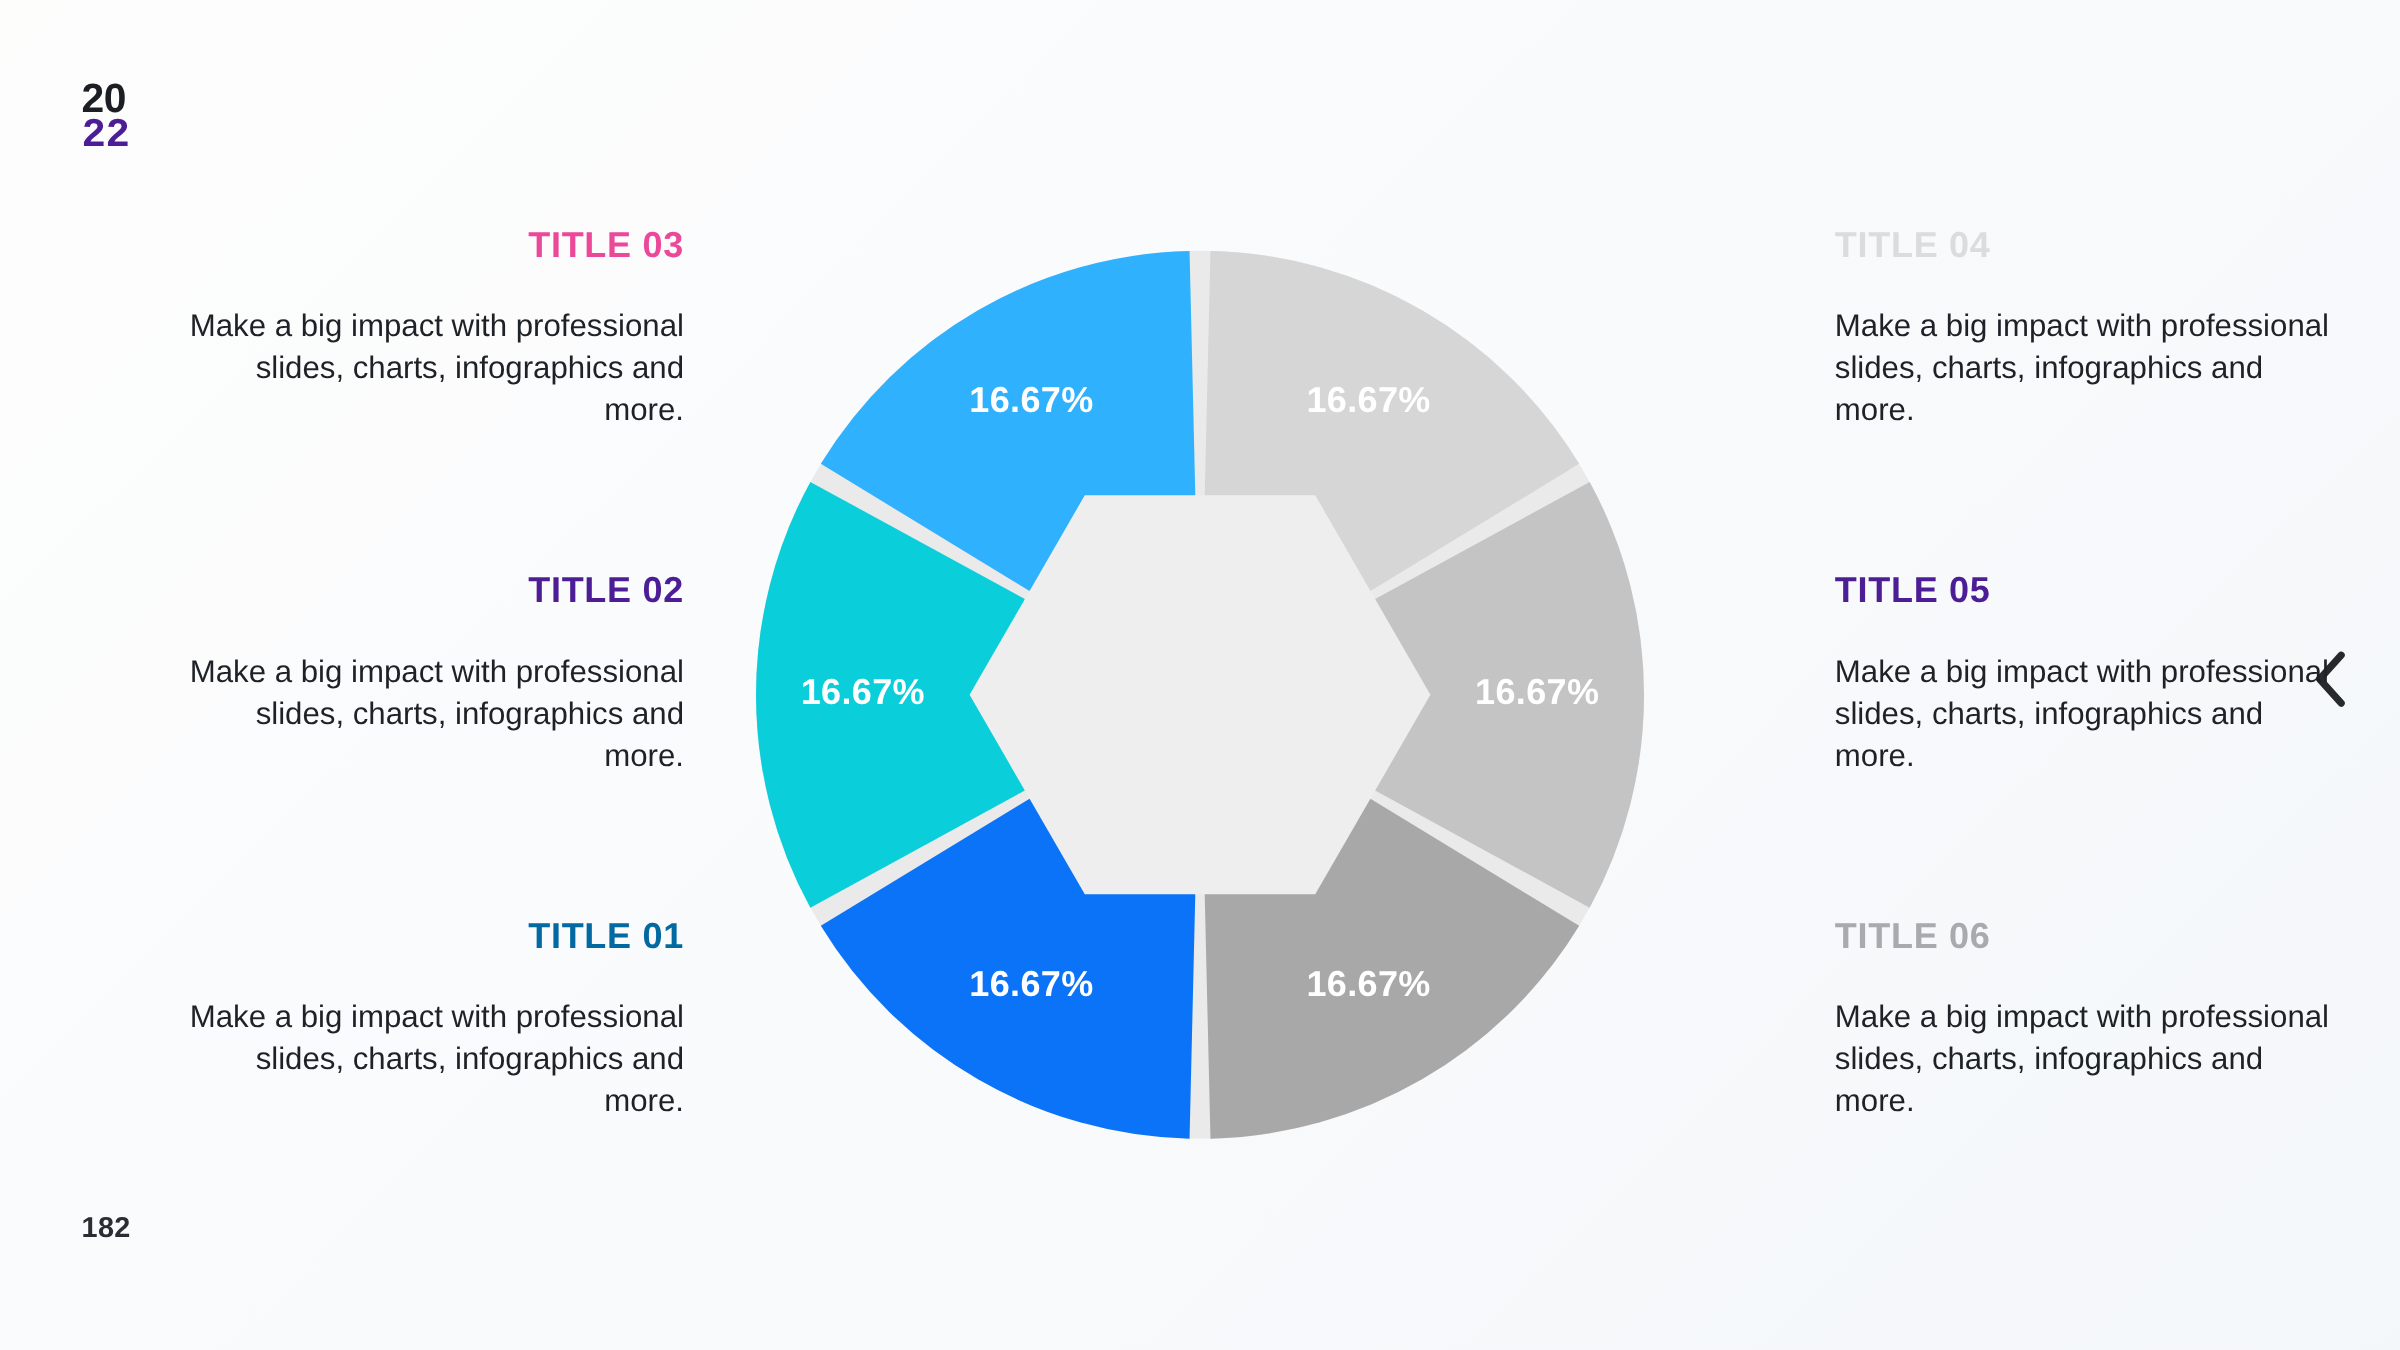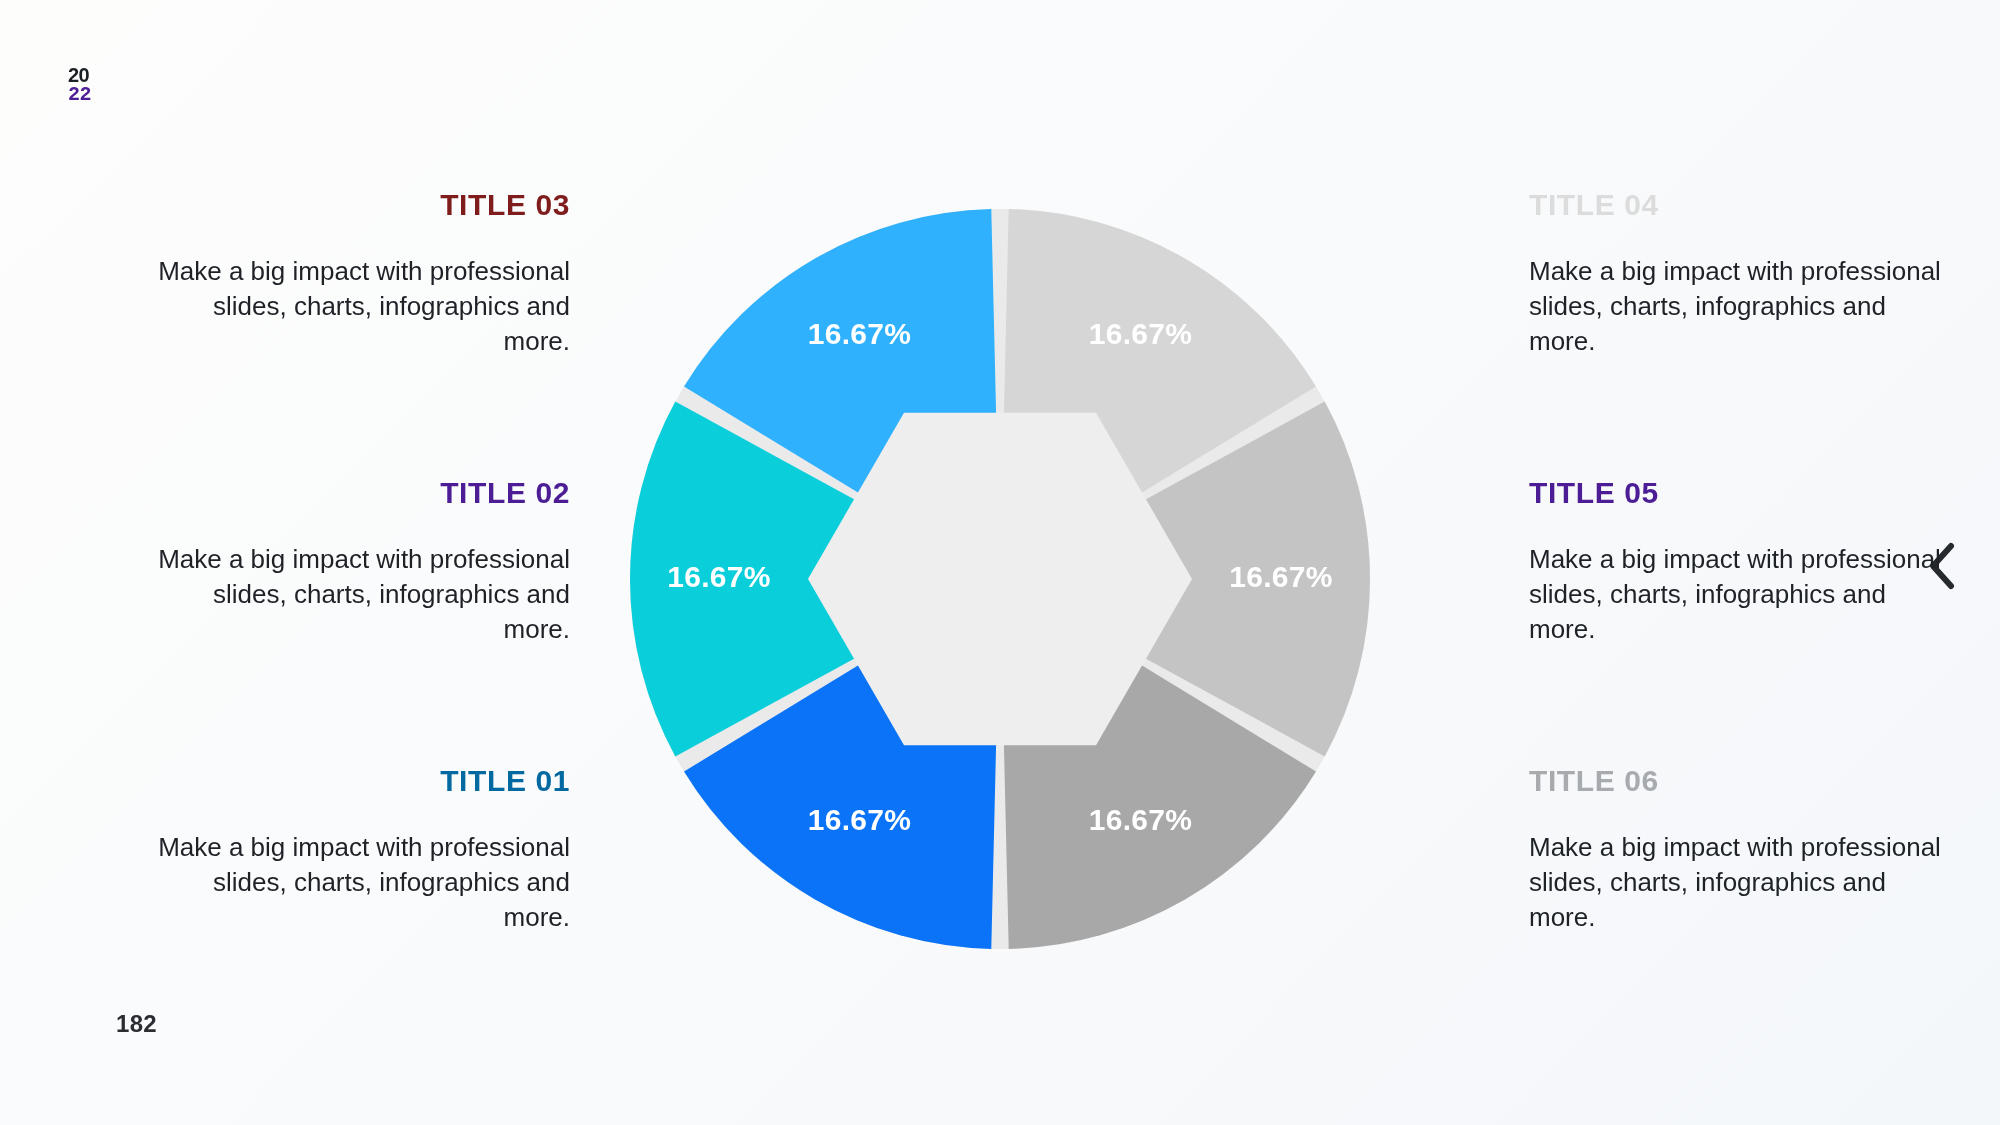--- a/index.html
+++ b/index.html
@@ -9,32 +9,31 @@
     font-family:"Liberation Sans", sans-serif;
   }
   body {
     background:linear-gradient(135deg,#fdfdfc 0%,#fafbfc 35%,#f4f7fa 100%);
     position:relative;
   }
 
   
   #year-stamp {
     position:absolute; left:68px; top:66px;
-    font-size:20px; font-weight:700; line-height:0.95;
+    font-size:34px; font-weight:700; line-height:0.95;
     letter-spacing:-0.5px;
   }
   #year-top { color:#1b1f24; display:block; }
   #year-bottom { color:#4c1d95; display:block;font-family:Liberation Mono, monospace; }
 
   
   #page-number {
     position:absolute; left:68px; top:1010px;
     font-size:24px; font-weight:700; color:#2a2e33;
     letter-spacing:0.3px;
-    margin-left:48px;
   }
 
   
   #nav-prev {
     position:absolute; right:28px; top:536px;
     width:60px; height:60px;
     display:flex; align-items:center; justify-content:center;
     cursor:pointer;
   }
 
@@ -76,21 +75,21 @@
 <div id="page-number">182</div>
 
 <div id="nav-prev">
   <svg width="34" height="52" viewBox="0 0 34 52">
     <polyline points="26,6 8,26 26,46" fill="none" stroke="#26292e" stroke-width="6" stroke-linecap="round" stroke-linejoin="round"></polyline>
   </svg>
 </div>
 
 <div class="col" id="col-left">
   <div class="item">
-    <div class="item-title" style="color:#7f1d1d">TITLE 03</div>
+    <div class="item-title" style="color:#ec4899">TITLE 03</div>
     <div class="item-body">Make a big impact with professional slides, charts, infographics and more.</div>
   </div>
   <div class="item">
     <div class="item-title" style="color:#4c1d95">TITLE 02</div>
     <div class="item-body">Make a big impact with professional slides, charts, infographics and more.</div>
   </div>
   <div class="item">
     <div class="item-title" style="color:#0369a1">TITLE 01</div>
     <div class="item-body">Make a big impact with professional slides, charts, infographics and more.</div>
   </div>

